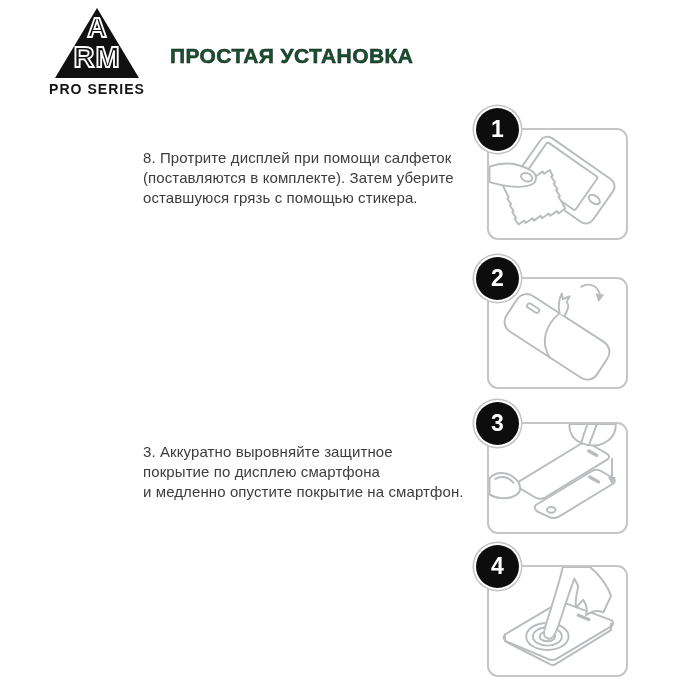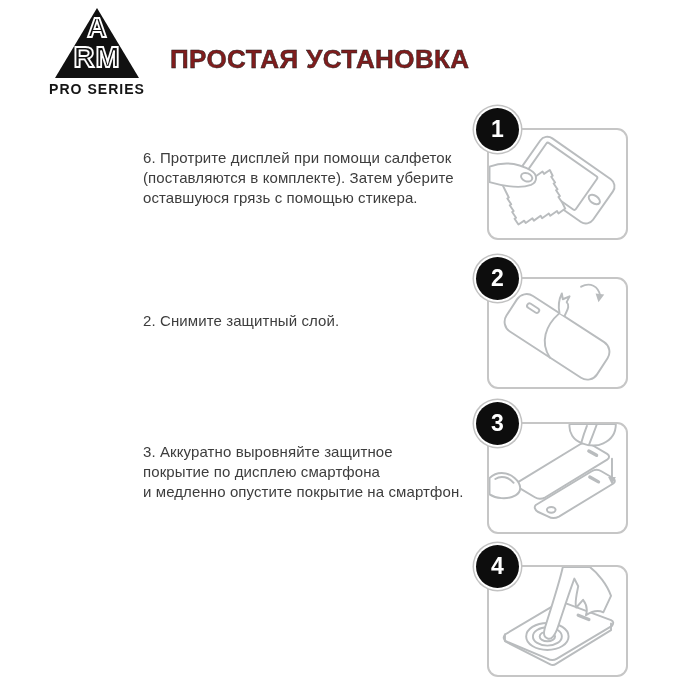--- a/index.html
+++ b/index.html
@@ -3,22 +3,22 @@
 <meta charset="utf-8">
 <style>
   html,body{margin:0;padding:0;background:#fff;}
   #page{position:relative;width:700px;height:700px;background:#fff;overflow:hidden;
         font-family:"Liberation Sans",sans-serif;}
 
   
   #logo{position:absolute;left:48px;top:6px;width:100px;height:96px;}
 
   
-  #title{position:absolute;left:170px;top:44px;font-size:26px;font-weight:bold;
-         letter-spacing:0.4px;color:#7f1d1d;-webkit-text-stroke:0.5px #1b1b1b;}
+  #title{position:absolute;left:170px;top:44px;font-size:21px;font-weight:bold;
+         letter-spacing:0.4px;color:#14532d;-webkit-text-stroke:0.5px #1b1b1b;}
 
   
   .step-text{position:absolute;left:143px;width:360px;font-size:15px;line-height:20px;
              color:#3d3d3d;white-space:pre-line;letter-spacing:0.1px;}
   #step-text-1{top:148px;}
   #step-text-2{top:311px;}
   #step-text-3{top:442px;}
   #step-text-4{top:587px;}
 
   
@@ -43,24 +43,23 @@
 
   <svg id="logo" viewBox="0 0 100 96">
     <polygon points="49,2 7,72 91,72" fill="#111"></polygon>
     <text x="49" y="31" text-anchor="middle" font-family="Liberation Sans, sans-serif" font-size="27" font-weight="bold" fill="none" stroke="#fff" stroke-width="1.8">A</text>
     <text x="49" y="61" text-anchor="middle" font-family="Liberation Sans, sans-serif" font-size="29" font-weight="bold" fill="none" stroke="#fff" stroke-width="1.8" letter-spacing="1">RM</text>
     <text x="49" y="88" text-anchor="middle" font-family="Liberation Sans, sans-serif" font-size="14" font-weight="bold" fill="#141414" letter-spacing="1" textLength="96" lengthAdjust="spacingAndGlyphs">PRO SERIES</text>
   </svg>
 
   <div id="title">ПРОСТАЯ УСТАНОВКА</div>
 
-  <div class="step-text" id="step-text-1">6. Протрите дисплей при помощи салфеток
+  <div class="step-text" id="step-text-1">8. Протрите дисплей при помощи салфеток
 (поставляются в комплекте). Затем уберите
 оставшуюся грязь с помощью стикера.</div>
-  <div class="step-text" id="step-text-2">2. Снимите защитный слой.</div>
   <div class="step-text" id="step-text-3">3. Аккуратно выровняйте защитное
 покрытие по дисплею смартфона
 и медленно опустите покрытие на смартфон.</div>
 
   <div class="step-figure" id="fig-1">
     <div class="badge">1</div>
     <svg viewBox="0 0 141 112" class="lineart">
       <g transform="rotate(35 80 52)">
         <rect class="wfill" x="34" y="25" width="92" height="54" rx="9"></rect>
         <rect class="wfill" x="41" y="31" width="64" height="42" rx="2"></rect>

